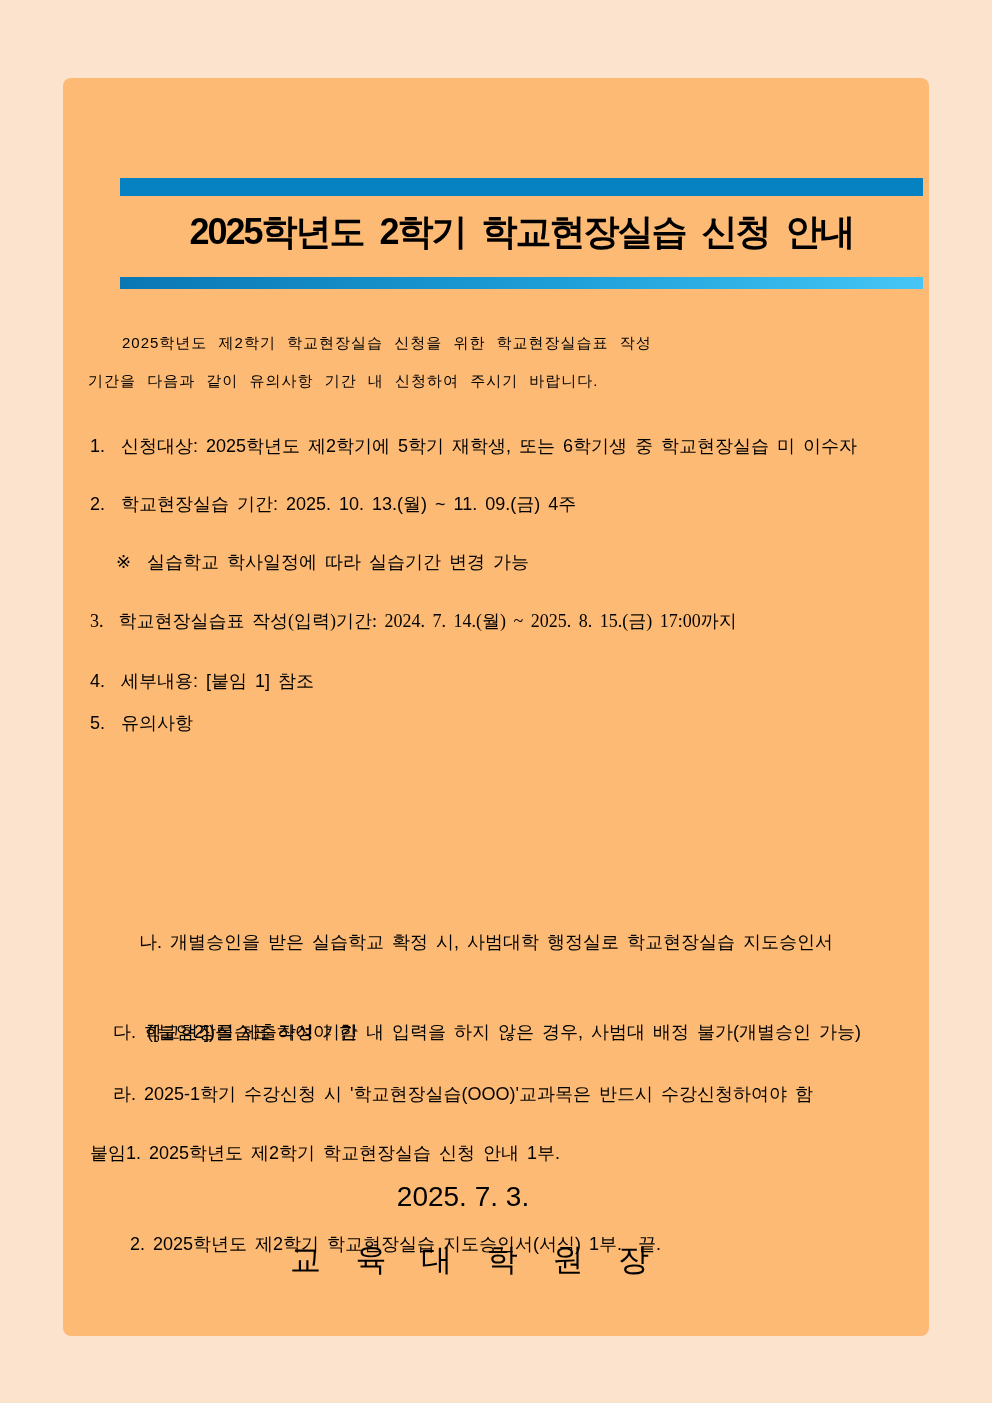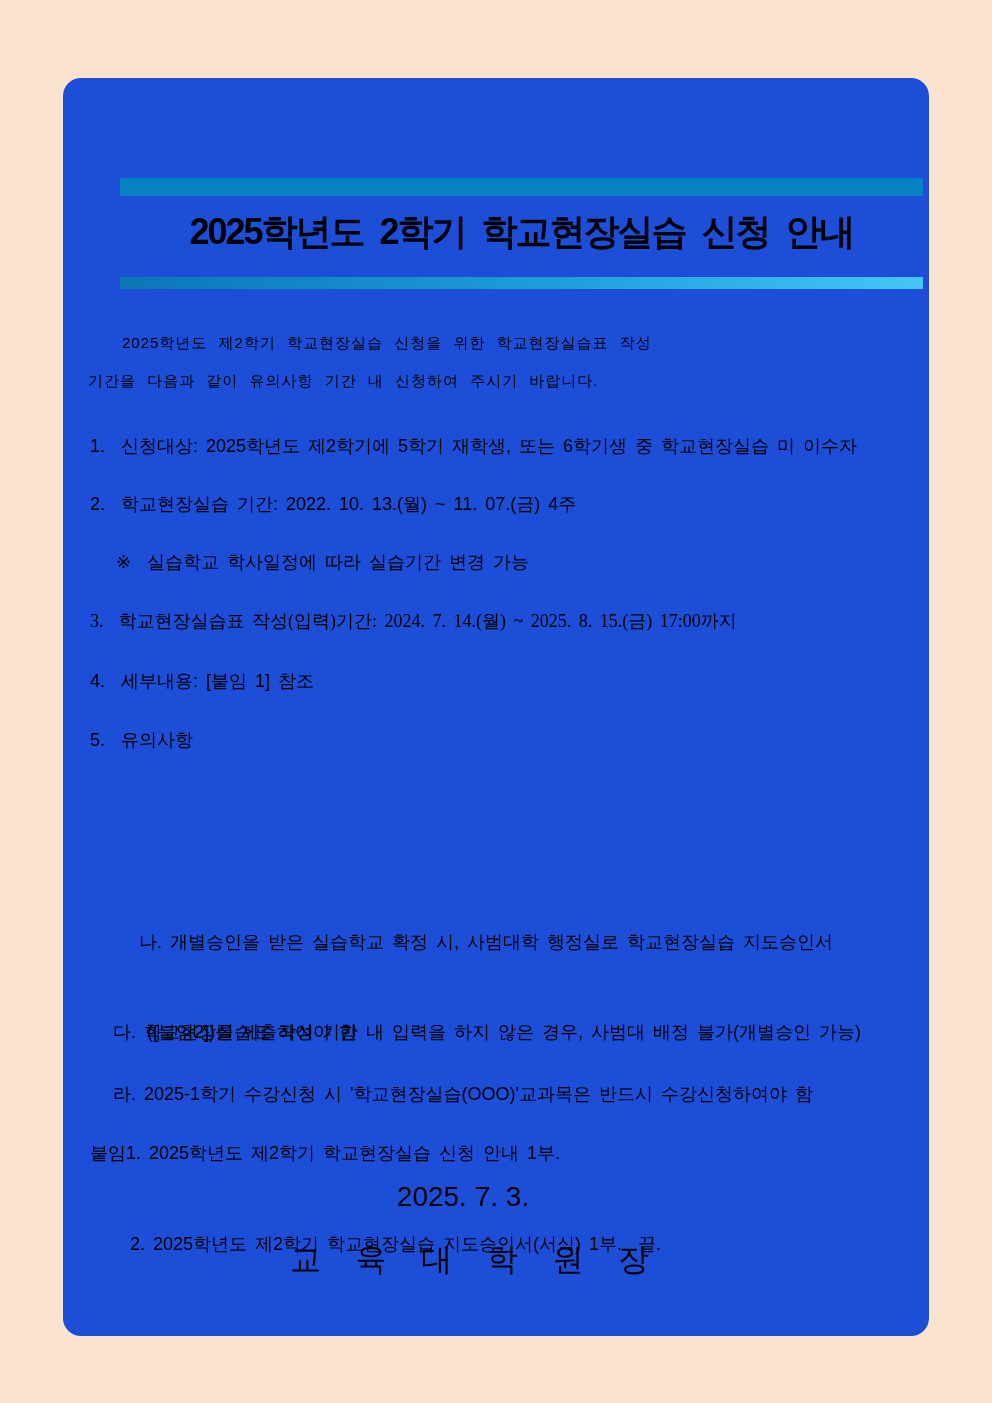--- a/index.html
+++ b/index.html
@@ -7,22 +7,22 @@
     width:992px;height:1403px;
     background:#fbe3cd;
     font-family:"Liberation Sans","DejaVu Sans",sans-serif;
     color:#000;
     position:relative;
     overflow:hidden;
   }
   .sheet{
     position:absolute;left:63px;top:78px;
     width:866px;height:1258px;
-    background:#1d4ed8;
-    border-radius:18px;
+    background:#fdba74;
+    border-radius:8px;
   }
   .bar-top{
     position:absolute;left:57px;top:100px;
     width:803px;height:18px;
     background:#0681c2;
   }
   .doc-title{
     position:absolute;left:57px;top:132px;
     width:803px;height:44px;line-height:44px;
     text-align:center;
@@ -50,21 +50,21 @@
   }
   .num{left:27px;}
   .note{left:53px;}
   .sub{
     position:absolute;left:50px;
     font-size:18px;line-height:30px;
     word-spacing:3px;
     white-space:pre;
   }
   .item-1{top:357px;} .item-2{top:415px;} .item-note{top:473px;}
-  .item-3{top:532px;font-family:Liberation Serif, serif;} .item-4{top:592px;} .item-5{top:651px;}
+  .item-3{top:532px;font-family:Liberation Serif, serif;} .item-4{top:592px;} .item-5{top:634px;}
   .sub-ga{top:704px;} .sub-na{top:789px;margin-left:26px;} .sub-da{top:879px;} .sub-ra{top:941px;}
   .sub-ga .cont{padding-left:17px;}
   .sub-na .cont{padding-left:8px;}
   .attach{
     position:absolute;left:27px;top:1000px;
     font-size:18px;line-height:30px;
     word-spacing:3px;white-space:pre;
   }
   .attach .lbl{margin-right:0;font-family:Liberation Mono, monospace;}
   .attach .cont{padding-left:40px;}
@@ -93,21 +93,21 @@
 
   <div class="bar-under"></div>
 
   <div class="intro">
     <div class="first">2025학년도 제2학기 학교현장실습 신청을 위한 학교현장실습표 작성</div>
     <div>기간을 다음과 같이 유의사항 기간 내 신청하여 주시기 바랍니다.</div>
   </div>
 
   <div class="row num item-1">1.  신청대상: 2025학년도 제2학기에 5학기 재학생, 또는 6학기생 중 학교현장실습 미 이수자</div>
 
-  <div class="row num item-2">2.  학교현장실습 기간: 2022. 10. 13.(월) ~ 11. 07.(금) 4주</div>
+  <div class="row num item-2">2.  학교현장실습 기간: 2025. 10. 13.(월) ~ 11. 09.(금) 4주</div>
 
   <div class="row note item-note">※  실습학교 학사일정에 따라 실습기간 변경 가능</div>
 
   <div class="row num item-3">3.  학교현장실습표 작성(입력)기간: 2024. 7. 14.(월) ~ 2025. 8. 15.(금) 17:00까지</div>
 
   <div class="row num item-4">4.  세부내용: [붙임 1] 참조</div>
 
   <div class="row num item-5">5.  유의사항</div>
 
 

